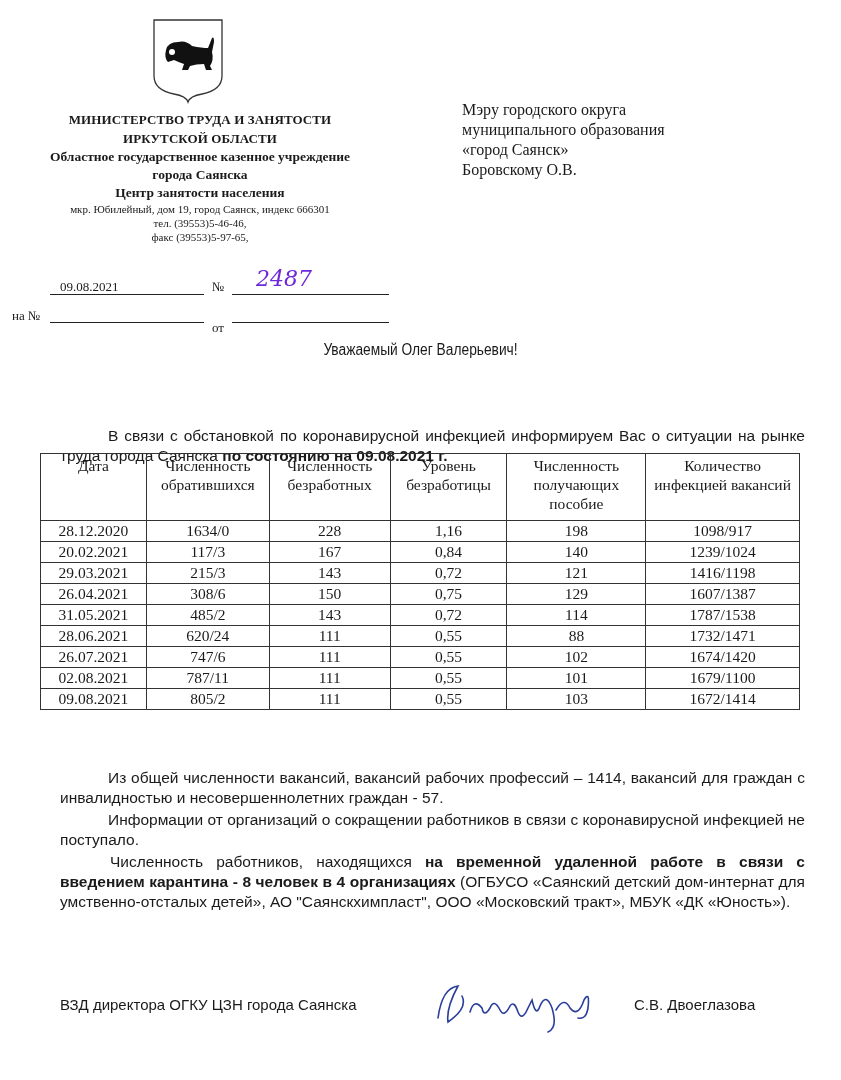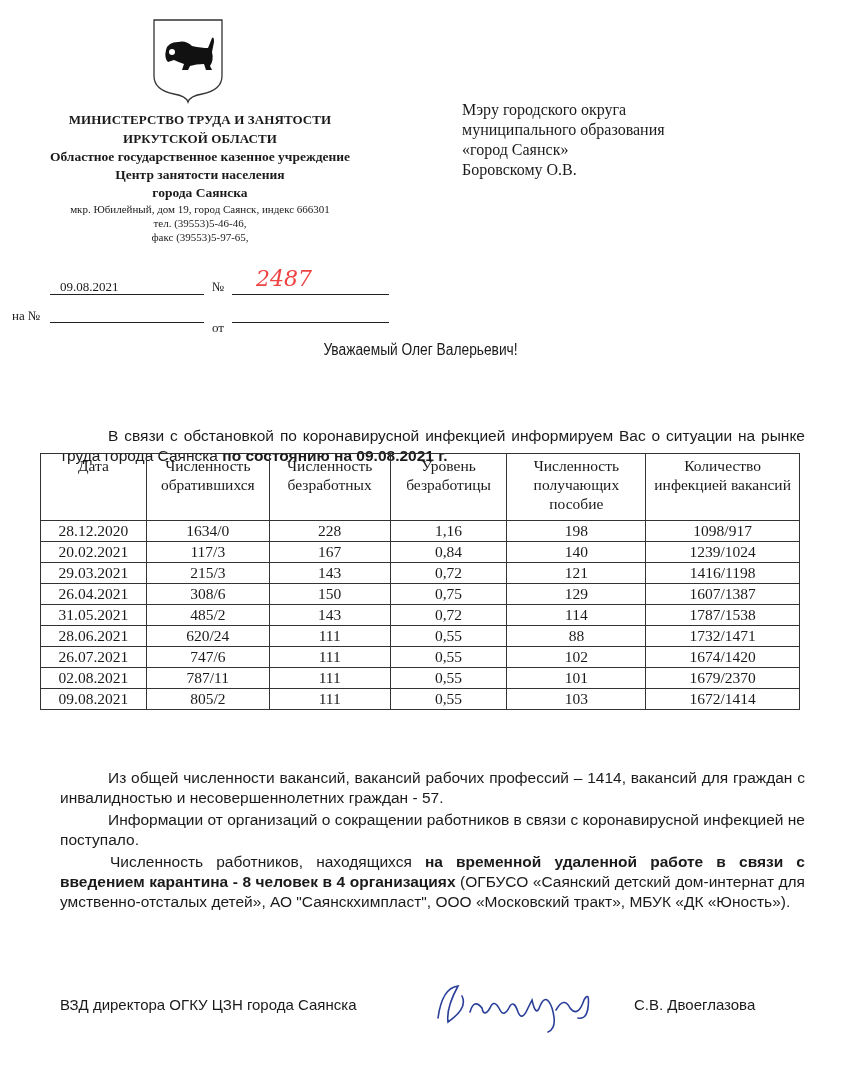--- a/index.html
+++ b/index.html
@@ -9,21 +9,21 @@
   .emblem { position: absolute; left: 152px; top: 18px; width: 72px; height: 86px; }
 
   .header-left { position: absolute; left: 20px; top: 110px; width: 360px; text-align: center; }
   .hl1 { font-weight: bold; font-size: 13px; line-height: 19px; letter-spacing: 0.1px; }
   .hl2 { font-weight: bold; font-size: 13.5px; line-height: 18px; }
   .addr { font-size: 11px; line-height: 14px; margin-top: 0; }
   .addr a { color: #1a1a1a; text-decoration: underline; }
 
   .regline { position: absolute; font-size: 13px; }
   .uline { position: absolute; border-bottom: 1px solid #222; height: 16px; }
-  .hand { font-family: "DejaVu Serif", serif; font-style: italic; color: #ef4444; font-size: 22px; }
+  .hand { font-family: "DejaVu Serif", serif; font-style: italic; color: #6d28d9; font-size: 22px; }
 
   .addressee { position: absolute; left: 462px; top: 100px; font-size: 16px; line-height: 20px; }
 
   .greeting { position: absolute; left: 0; width: 841px; top: 341px; text-align: center; font-size: 16px;
               font-family: "Liberation Sans", sans-serif; transform: scaleX(0.86); }
 
   .para { position: absolute; left: 60px; width: 745px; font-size: 15.5px; line-height: 20px;
           font-family: "Liberation Sans", sans-serif; text-align: justify; }
   .ind { text-indent: 48px; }
 
@@ -43,22 +43,22 @@
 <svg class="emblem" viewBox="0 0 72 86">
   <path d="M2 2 H70 V58 Q70 72 50 76 Q38 78 36 84 Q34 78 22 76 Q2 72 2 58 Z" fill="#fff" stroke="#333" stroke-width="1.3"></path>
   <path d="M14 32 Q16 24 26 24 Q34 22 40 28 Q50 30 56 30 L60 20 Q62 18 62 24 L60 34 Q62 42 58 48 L60 52 L54 52 L52 46 Q44 46 38 48 L36 52 L30 52 L32 46 Q26 44 22 42 L16 44 Q12 40 14 32 Z" fill="#111"></path>
   <circle cx="20" cy="34" r="3" fill="#fff"></circle>
 </svg>
 
 <div class="header-left">
   <div class="hl1">МИНИСТЕРСТВО ТРУДА И ЗАНЯТОСТИ</div>
   <div class="hl1">ИРКУТСКОЙ ОБЛАСТИ</div>
   <div class="hl2">Областное государственное казенное учреждение</div>
+  <div class="hl2">города Саянска</div>
   <div class="hl2">Центр занятости населения</div>
-  <div class="hl2">города Саянска</div>
   <div class="addr">
     <div>мкр. Юбилейный,  дом 19, город Саянск, индекс 666301</div>
     <div>тел. (39553)5-46-46,</div>
     <div>факс (39553)5-97-65,</div>
   </div>
 </div>
 
 <div class="uline" style="left:50px; top:278px; width:154px;"></div>
 <div class="regline" style="left:60px; top:279px;">09.08.2021</div>
 <div class="regline" style="left:212px; top:279px;">№</div>
@@ -156,21 +156,21 @@
         <td>0,55</td>
         <td>102</td>
         <td>1674/1420</td>
       </tr>
       <tr>
         <td>02.08.2021</td>
         <td>787/11</td>
         <td>111</td>
         <td>0,55</td>
         <td>101</td>
-        <td>1679/2370</td>
+        <td>1679/1100</td>
       </tr>
       <tr>
         <td>09.08.2021</td>
         <td>805/2</td>
         <td>111</td>
         <td>0,55</td>
         <td>103</td>
         <td>1672/1414</td>
       </tr>
     </tbody>

